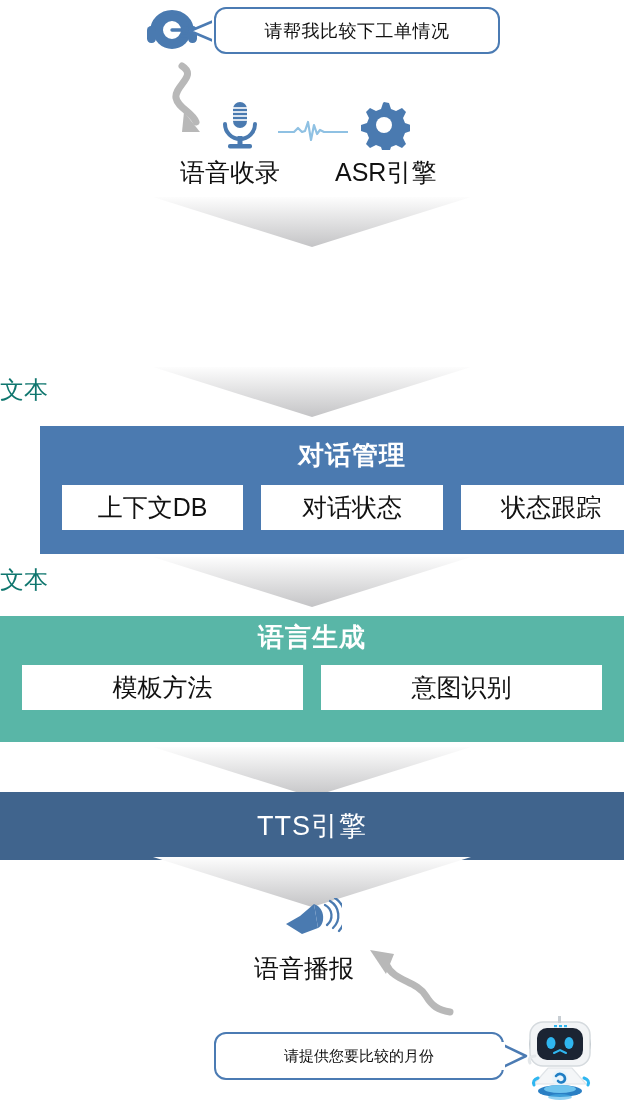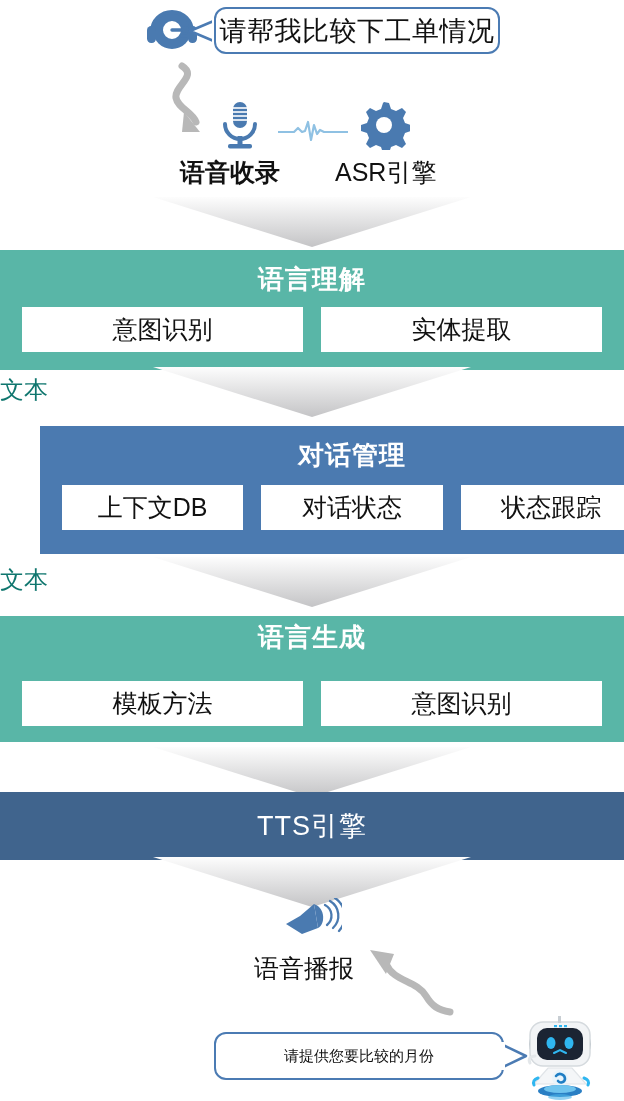--- a/index.html
+++ b/index.html
@@ -30,21 +30,21 @@
     height: 47px;
     border: 2.5px solid #4b7bb3;
     border-radius: 12px;
     background: #ffffff;
     box-sizing: border-box;
     display: flex;
     align-items: center;
     justify-content: center;
   }
   .user-bubble span {
-    font-size: 27px;
+    font-size: 18px;
     color: #111111;
     letter-spacing: 0.5px;
     white-space: nowrap;
   }
   .bubble-tail-left {
     position: absolute;
     left: 186px;
     top: 14px;
     width: 32px;
     height: 34px;
@@ -87,21 +87,21 @@
     top: 100px;
     width: 52px;
     height: 50px;
   }
   .icon-label {
     position: absolute;
     font-size: 25px;
     color: #111111;
     white-space: nowrap;
   }
-  .label-asr-in { left: 180px; top: 156px; font-weight: bold; }
+  .label-asr-in { left: 180px; top: 156px; }
   .label-asr-eng { left: 335px; top: 156px; }
 
   
   .chevron {
     position: absolute;
     left: 153px;
     width: 318px;
     height: 50px;
   }
   .chevron svg { display: block; width: 100%; height: 100%; }
@@ -183,21 +183,21 @@
     display: flex;
     align-items: center;
     justify-content: center;
   }
   .band-tts .band-title {
     font-weight: normal;
     font-size: 27px;
   }
   .band-nlu .band-boxes { margin-top: 10px; }
   .band-dm .band-boxes { margin-top: 12px; }
-  .band-nlg .band-boxes { margin-top: 26px; }
+  .band-nlg .band-boxes { margin-top: 10px; }
 
   
   .megaphone-icon {
     position: absolute;
     left: 284px;
     top: 898px;
     width: 58px;
     height: 44px;
   }
   .label-tts-out {
@@ -320,27 +320,20 @@
       <defs>
         <linearGradient id="cg1" x1="0" y1="0" x2="0" y2="1">
           <stop offset="0%" stop-color="#fdfdfd"></stop>
           <stop offset="100%" stop-color="#c4c4c6"></stop>
         </linearGradient>
       </defs>
       <path d="M0 0 H318 L159 50 Z" fill="url(#cg1)"></path>
     </svg>
   </div>
 
-  <div class="band band-nlu">
-    <div class="band-title">语言理解</div>
-    <div class="band-boxes">
-      <div class="band-box">意图识别</div>
-      <div class="band-box">实体提取</div>
-    </div>
-  </div>
 
   <div class="chevron chev-2">
     <svg viewBox="0 0 318 50" preserveAspectRatio="none">
       <defs>
         <linearGradient id="cg2" x1="0" y1="0" x2="0" y2="1">
           <stop offset="0%" stop-color="#fdfdfd"></stop>
           <stop offset="100%" stop-color="#c4c4c6"></stop>
         </linearGradient>
       </defs>
       <path d="M0 0 H318 L159 50 Z" fill="url(#cg2)"></path>

